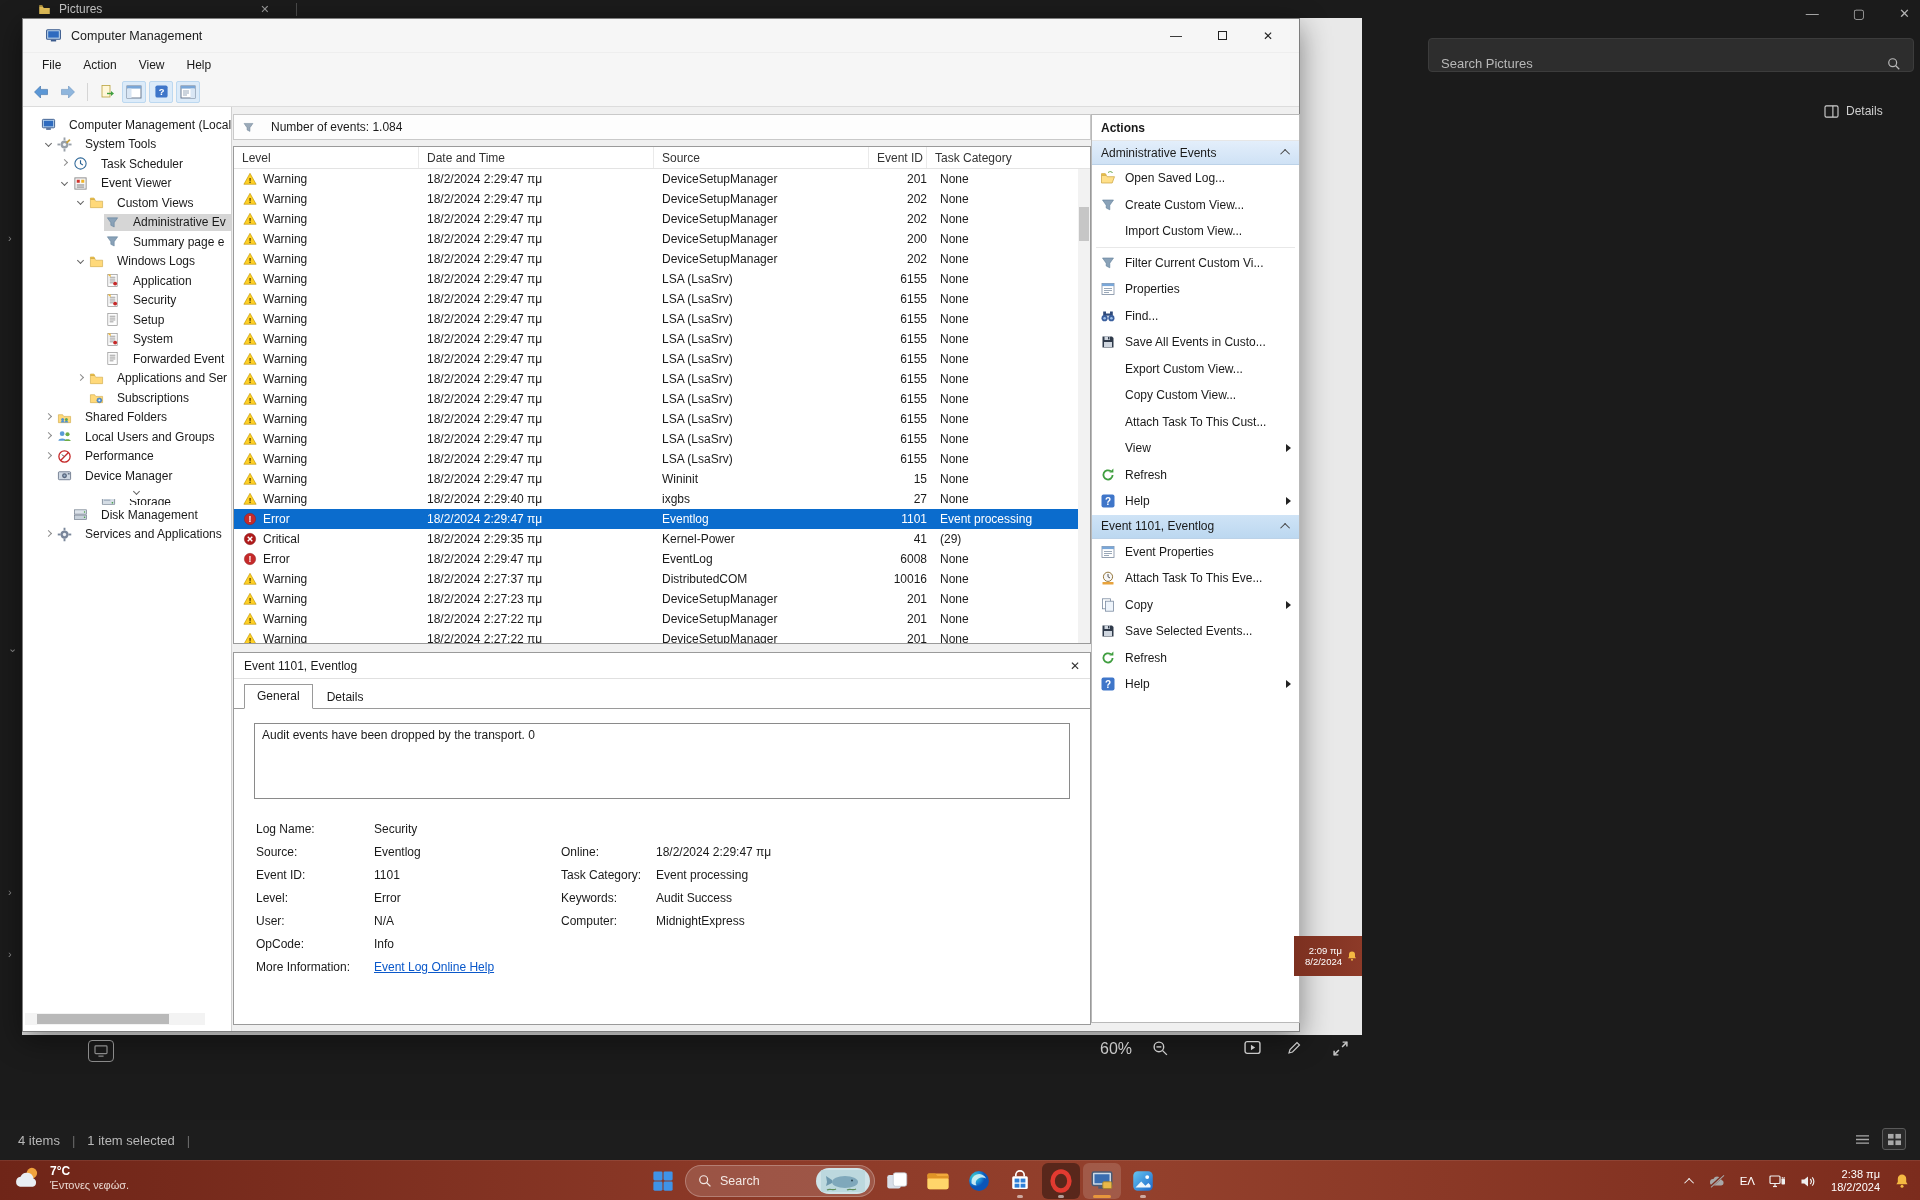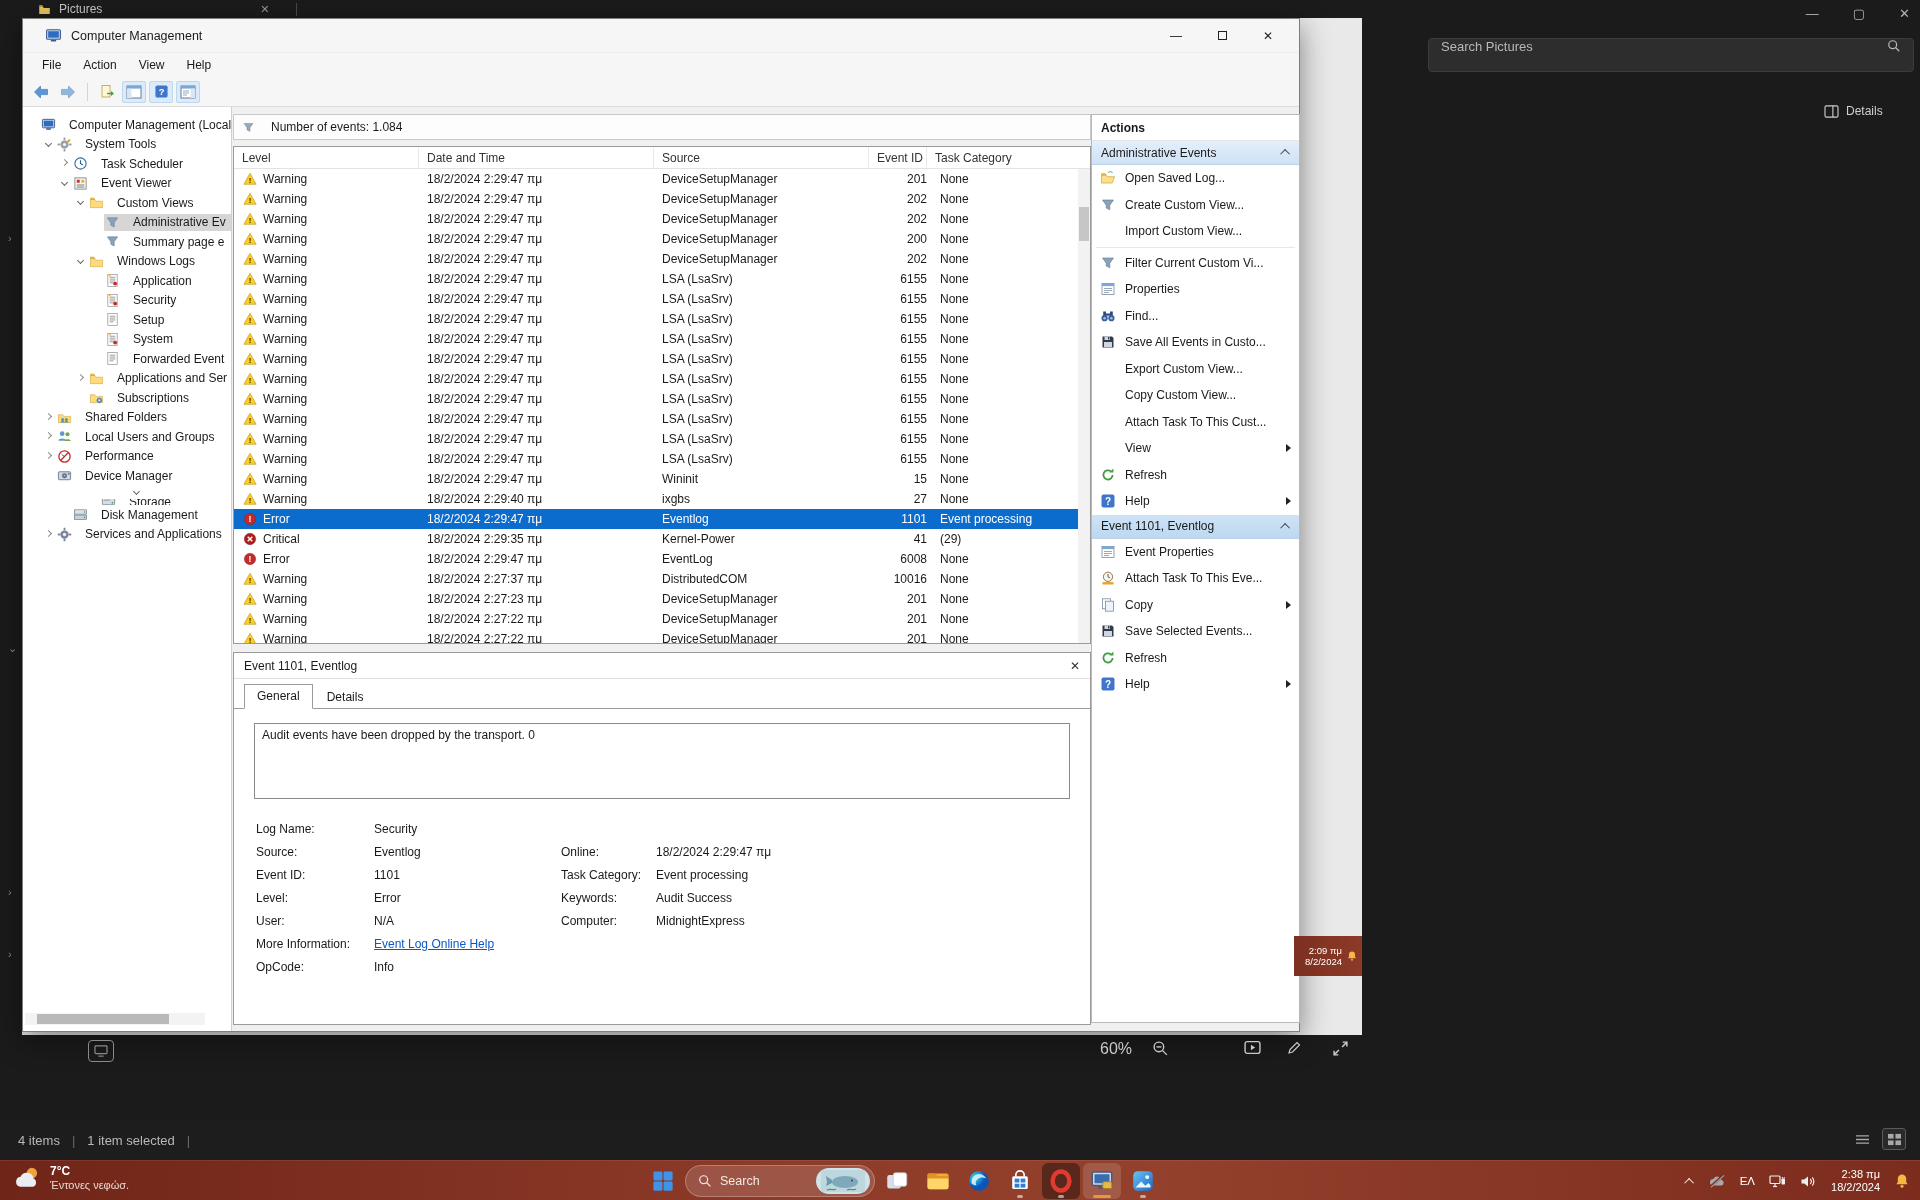--- a/index.html
+++ b/index.html
@@ -8,21 +8,21 @@
   .abs { position:absolute; }
   svg { display:block; }
 
   
   #desktop { position:absolute; inset:0; }
   .bg-tab { left:38px; top:2px; display:flex; align-items:center; gap:8px; color:#c8c8c8; font-size:12px; }
   .bg-tab .tabx { margin-left:150px; color:#9a9a9a; font-size:11px; }
   .bg-divider { left:296px; top:3px; width:1px; height:13px; background:#4a4a4a; }
   .win-ctrls { right:10px; top:6px; display:flex; gap:34px; color:#b5b5b5; font-size:13px; }
   .search-pictures { left:1428px; top:38px; width:486px; height:34px; background:#2d2d2d;
-    border:1px solid #3c3c3c; border-radius:4px; display:flex; align-items:flex-start; padding:0 12px; }
+    border:1px solid #3c3c3c; border-radius:4px; display:flex; align-items:flex-end; padding:0 12px; }
   .search-pictures span { color:#b8b8b8; font-size:13px; flex:1; }
   .details-btn { left:1824px; top:104px; display:flex; gap:7px; align-items:center; color:#cfcfcf; font-size:12px; }
   .photo-close { left:1330px; top:74px; color:#d0d0d0; font-size:16px; }
   .mini-window { left:1296px; top:164px; width:66px; color:#9a9a9a; }
   .mini-window .mrow1 { display:flex; gap:12px; font-size:10px; padding-left:8px; }
   .mini-search { margin-top:18px; width:60px; height:18px; border:1px solid #3f3f3f; background:#1f1f1f;
     border-radius:9px; display:flex; align-items:center; justify-content:flex-end; padding-right:5px; }
   .mini-details { margin-top:20px; display:flex; gap:5px; align-items:center; font-size:11px; color:#bdbdbd; }
   .edge-chev { color:#8a8a8a; font-size:11px; }
 
@@ -1042,26 +1042,26 @@
               <span class="frl">Keywords:</span>
               <span>Audit Success</span>
             </div>
             <div class="frow">
               <span class="fl">User:</span>
               <span class="fv">N/A</span>
               <span class="frl">Computer:</span>
               <span>MidnightExpress</span>
             </div>
             <div class="frow">
+              <span class="fl">OpCode:</span>
+              <span class="fv">Info</span>
+            </div>
+            <div class="frow">
               <span class="fl">More Information:</span>
               <span class="fv link">Event Log Online Help</span>
-            </div>
-            <div class="frow">
-              <span class="fl">OpCode:</span>
-              <span class="fv">Info</span>
             </div>
           </div>
       </div>
 
       <div class="actionspane abs">
         <div class="a-title">Actions</div>
         <div id="actions">
             <div class="a-sec-h">
               <span>Administrative Events</span>
               <span class="up"></span>

